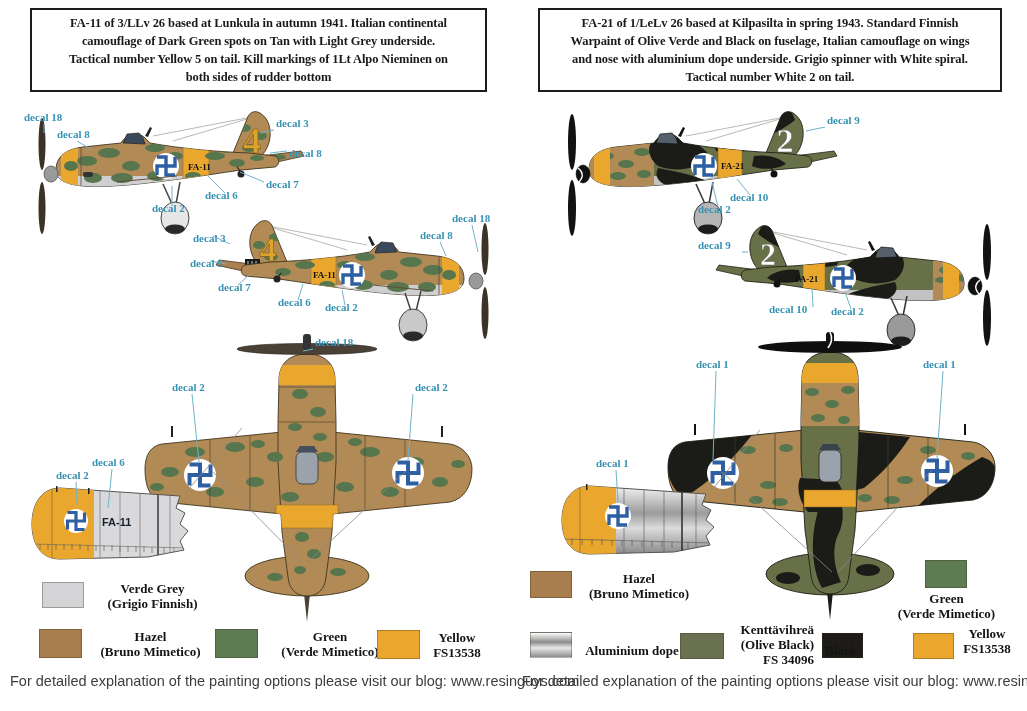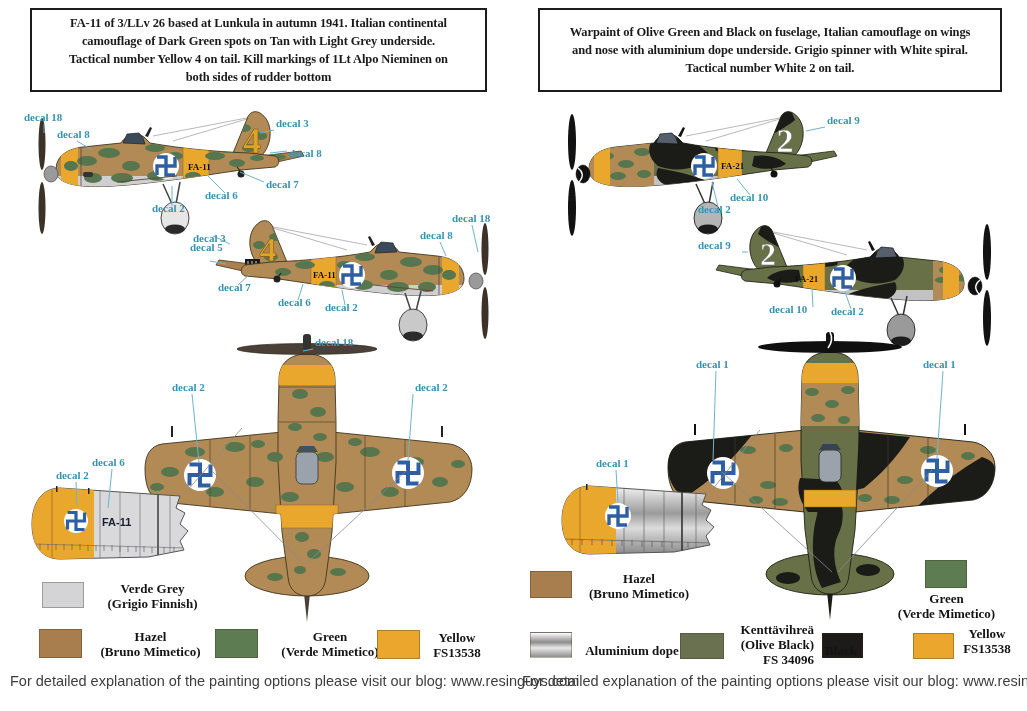--- a/index.html
+++ b/index.html
@@ -19,25 +19,26 @@
   #leader-lines{position:absolute;left:0;top:0;pointer-events:none;}
 </style>
 </head>
 <body>
 
 <div id="sheet">
 
   <div class="header-box" style="left:30px;top:8px;width:457px;height:84px;">
     <div class="header-line">FA-11 of 3/LLv 26 based at Lunkula in autumn 1941. Italian continental</div>
     <div class="header-line">camouflage of Dark Green spots on Tan with Light Grey underside.</div>
-    <div class="header-line">Tactical number Yellow 4 on tail. Kill markings of 1Lt Alpo Nieminen on</div>
+    <div class="header-line">Tactical number Yellow 5 on tail. Kill markings of 1Lt Alpo Nieminen on</div>
     <div class="header-line">both sides of rudder bottom</div>
   </div>
   <div class="header-box" style="left:538px;top:8px;width:464px;height:84px;">
-    <div class="header-line">Warpaint of Olive Green and Black on fuselage, Italian camouflage on wings</div>
+    <div class="header-line">FA-21 of 1/LeLv 26 based at Kilpasilta in spring 1943. Standard Finnish</div>
+    <div class="header-line">Warpaint of Olive Verde and Black on fuselage, Italian camouflage on wings</div>
     <div class="header-line">and nose with aluminium dope underside. Grigio spinner with White spiral.</div>
     <div class="header-line">Tactical number White 2 on tail.</div>
   </div>
 
   <svg class="art" style="left:25px;top:106px;" width="300" height="150" viewBox="0 0 300 150">
     <defs>
       <clipPath id="clipA">
           <path d="M31,64 C31,50 42,43 58,41 L96,37 C101,28 113,26 119,31 L125,37 C158,43 196,46 224,47 L250,50 C255,52 255,59 250,61 L216,64 C175,70 125,78 88,80 C55,82 31,79 31,64 Z"></path>
         </clipPath>
       <clipPath id="clipAfin">
@@ -534,21 +535,21 @@
   <div class="footer" style="left:522px;top:673px;width:500px;">For detailed explanation of the painting options please visit our blog: www.resinguys.com</div>
 
 <div class="decal-label" style="left: 24px; top: 111px;">decal 18</div>
     <div class="decal-label" style="left: 57px; top: 128px;">decal 8</div>
     <div class="decal-label" style="left: 276px; top: 117px;">decal 3</div>
     <div class="decal-label" style="left: 289px; top: 147px;">decal 8</div>
     <div class="decal-label" style="left: 266px; top: 178px;">decal 7</div>
     <div class="decal-label" style="left: 205px; top: 189px;">decal 6</div>
     <div class="decal-label" style="left: 152px; top: 202px;">decal 2</div>
     <div class="decal-label" style="left: 193px; top: 232px;">decal 3</div>
-    <div class="decal-label" style="left: 190px; top: 241px;">decal 5</div>
+    <div class="decal-label" style="left: 190px; top: 257px;">decal 5</div>
     <div class="decal-label" style="left: 218px; top: 281px;">decal 7</div>
     <div class="decal-label" style="left: 278px; top: 296px;">decal 6</div>
     <div class="decal-label" style="left: 325px; top: 301px;">decal 2</div>
     <div class="decal-label" style="left: 420px; top: 229px;">decal 8</div>
     <div class="decal-label" style="left: 452px; top: 212px;">decal 18</div>
     <div class="decal-label" style="left: 315px; top: 336px;">decal 18</div>
     <div class="decal-label" style="left: 172px; top: 381px;">decal 2</div>
     <div class="decal-label" style="left: 415px; top: 381px;">decal 2</div>
     <div class="decal-label" style="left: 92px; top: 456px;">decal 6</div>
     <div class="decal-label" style="left: 56px; top: 469px;">decal 2</div>

